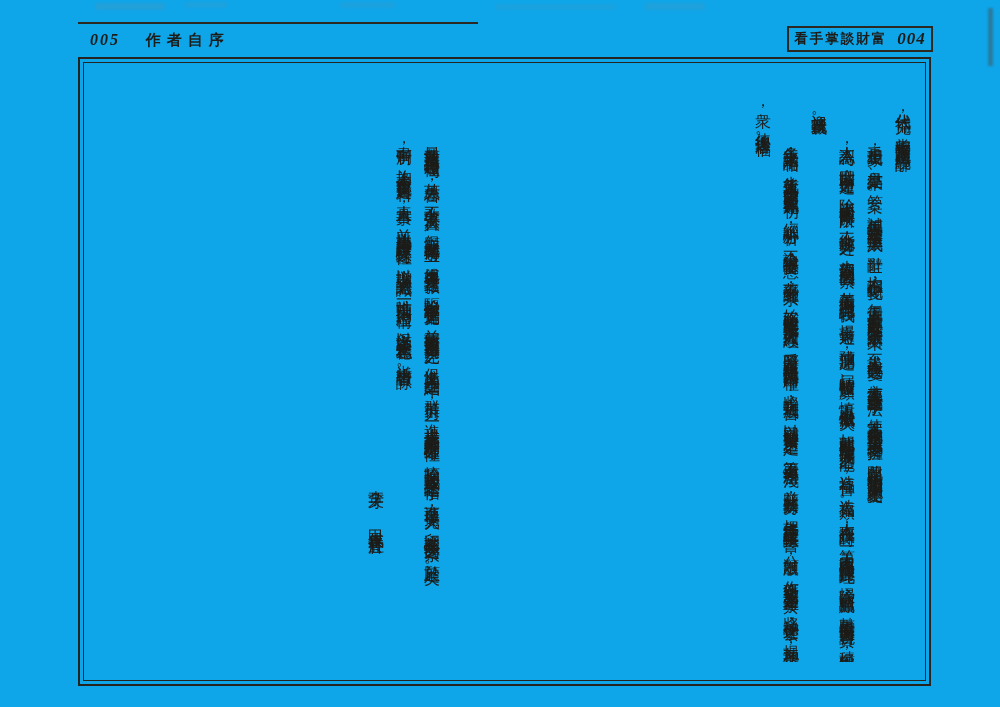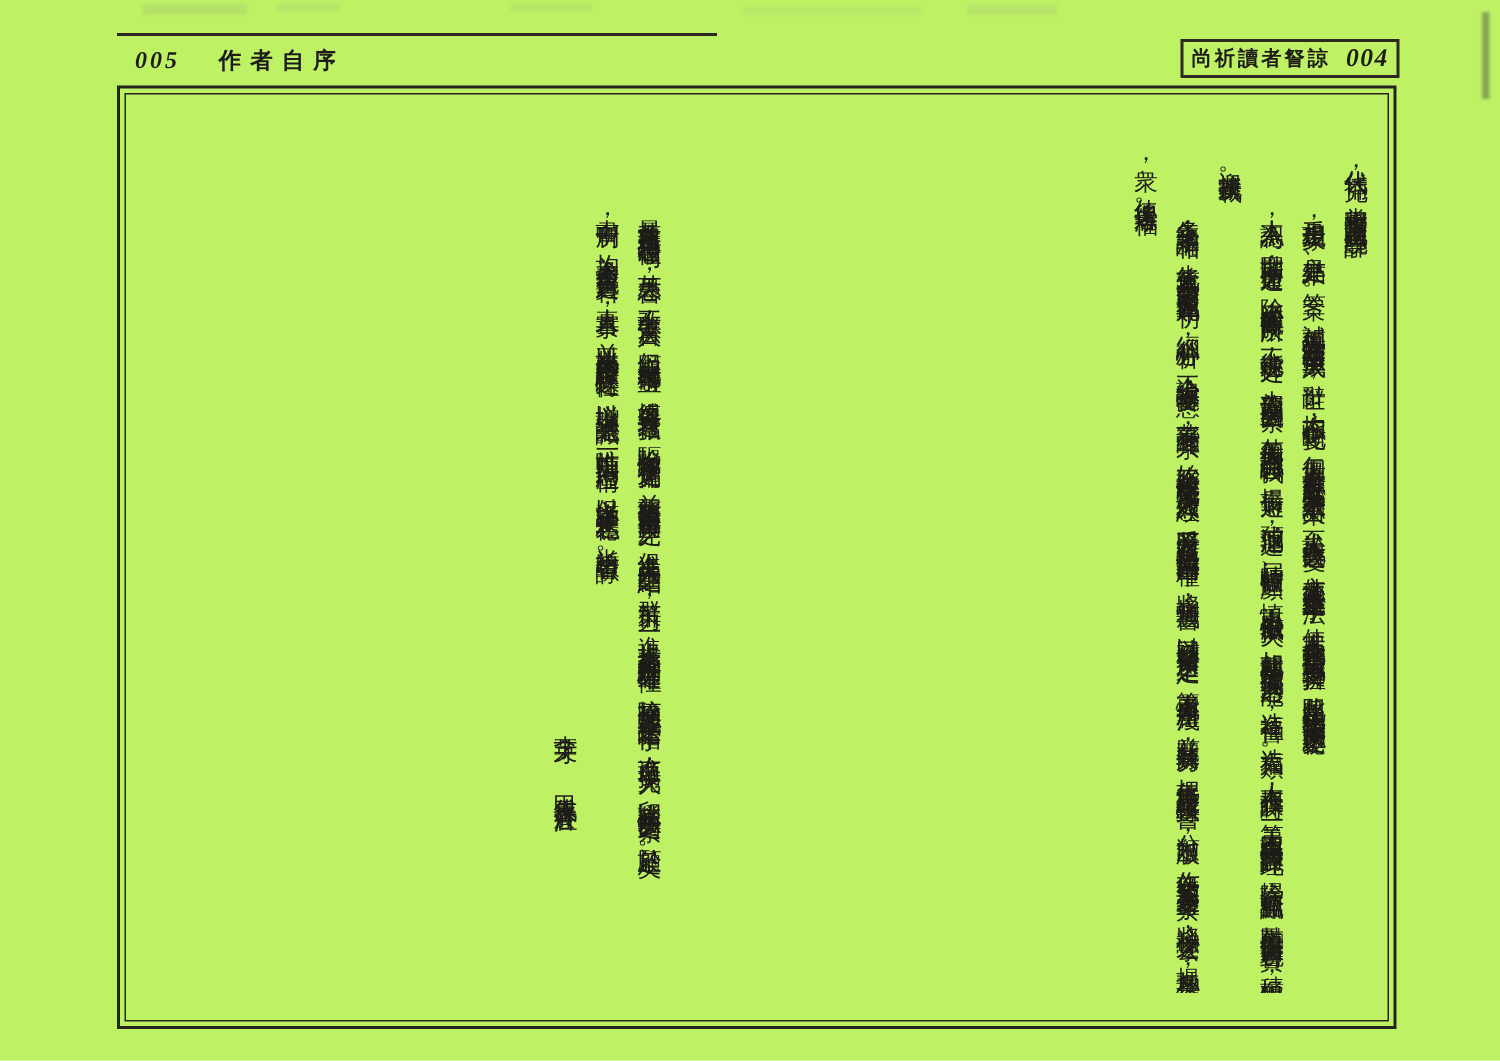--- a/index.html
+++ b/index.html
@@ -1,18 +1,18 @@
 <!DOCTYPE html>
 <html><head>
 <meta charset="utf-8">
 <style>
   html,body { margin:0; padding:0; }
   .scan {
     position:relative; width:1000px; height:707px;
-    background:#bef264; overflow:hidden;
+    background:#0ea5e9; overflow:hidden;
     font-family:"Liberation Serif","DejaVu Serif",serif;
     color:#1d1c18;
   }
   
   .artifact { position:absolute; background:#8b8b88; filter:blur(1px); }
   .a1 { left:95px;  top:3px;  width:70px;  height:7px;  opacity:.16; }
   .a2 { left:185px; top:2px;  width:42px;  height:6px;  opacity:.11; }
   .a3 { left:495px; top:4px;  width:120px; height:6px;  opacity:.09; }
   .a4 { left:645px; top:3px;  width:60px;  height:7px;  opacity:.13; }
   .a5 { left:340px; top:2px;  width:55px;  height:6px;  opacity:.10; }
@@ -66,21 +66,21 @@
   <div class="artifact a4"></div>
   <div class="artifact a5"></div>
   <div class="artifact a6"></div>
 
   <div class="header-left">
     <span class="pagenum">005</span>
     <span class="htitle">作者自序</span>
   </div>
 
   <div class="header-right">
-    <span class="htitle">尚祈讀者詧諒</span>
+    <span class="htitle">看手掌談財富</span>
     <span class="pagenum">004</span>
   </div>
 
   <div class="frame-outer">
     <div class="frame-inner">
 
       <div class="page-text right-page-text">
         <p class="continuation">代代補充，掌相學實際上就是一門統計學。</p>
         <p>手相是現象，亦是結果、答案。試想每個人之掌紋由孩童至成人、辭世，均在不斷變化，每個人之處世方針之改變亦在手掌上顯示出來。至於人生觀之改變，亦使其人改變其處事手法，使其人在未來得到某些成果或遭受挫折，此即是從手相上得能預測未來之奧秘。</p>
         <p>本人認為，世間所稱之命運，除小半因客觀條件所限，不能逆轉之外，大部分均屬主觀因素，若每個人均能認識自我，揚長避短；或預測厄運，屆時破帽遮顏、慎重小心以減低損失，如此種種即能發揮每個人之潛能，造福社會，造福人類。本人在授課時，第一天上課即向學員講授此理，掃除宿命論觀點，鼓勵每位學員面對現實，積極向上，迎接新挑戰。</p>

